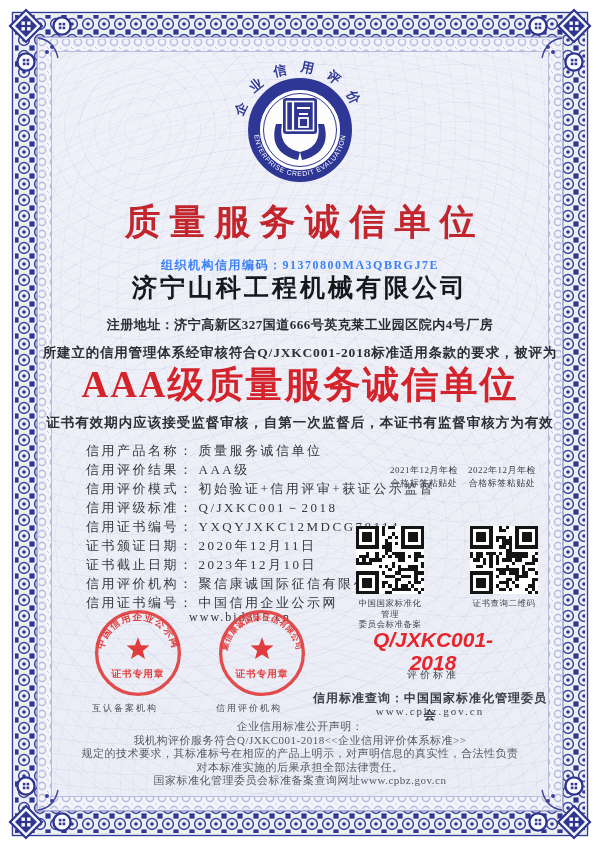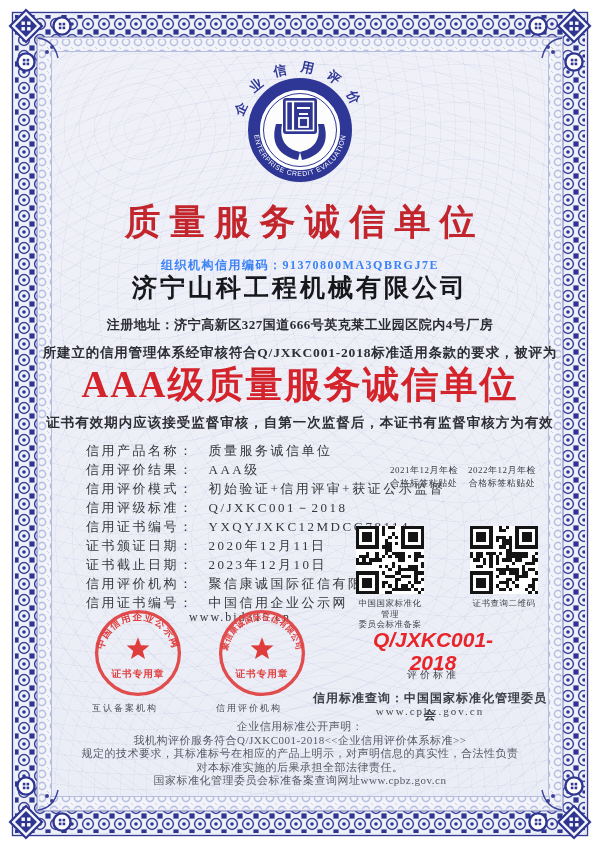--- a/index.html
+++ b/index.html
@@ -21,21 +21,21 @@
   .title{top:198px;font-size:36px;font-weight:bold;letter-spacing:9px;padding-left:9px;color:#c2262c;}
   .orgcode{top:257px;font-size:12px;font-weight:bold;letter-spacing:1.5px;color:#3b82f6;}
   .company{top:271px;font-size:25px;font-weight:bold;letter-spacing:3px;color:#17181c;}
   .address{top:316px;font-size:13px;font-weight:bold;letter-spacing:0.5px;color:#2b2c32;}
   .statement{top:344px;font-size:13.5px;font-weight:bold;letter-spacing:0.8px;color:#2e2f35;}
   .award{top:360px;font-size:37px;font-weight:bold;letter-spacing:2px;color:#d5232b;}
   .validity{top:414px;font-size:13.5px;font-weight:bold;letter-spacing:1px;color:#2e2f35;}
 
   .details{top:441px;left:86px;}
   .detail-row{font-size:13px;line-height:19px;letter-spacing:2.5px;color:#36373d;white-space:nowrap;}
-  .detail-row .lab{margin-right:14px;}
+  .detail-row .lab{margin-right:4px;}
   .cert-site{top:610px;left:150px;width:180px;text-align:center;font-size:12px;
              letter-spacing:2px;color:#36373d;}
 
   .annual{top:464px;left:388px;width:150px;display:flex;justify-content:space-between;}
   .annual div{width:72px;text-align:center;font-size:9px;line-height:13px;
               letter-spacing:0.5px;color:#3e4049;}
   .qr-row{top:526px;left:356px;width:182px;display:flex;justify-content:space-between;}
   .qr-block{width:68px;text-align:center;}
   .qr-block svg{width:68px;height:68px;background:#fff;display:block;}
   .qr-cap{font-size:8.5px;line-height:10.5px;color:#43444c;letter-spacing:0.5px;margin-top:4px;}

